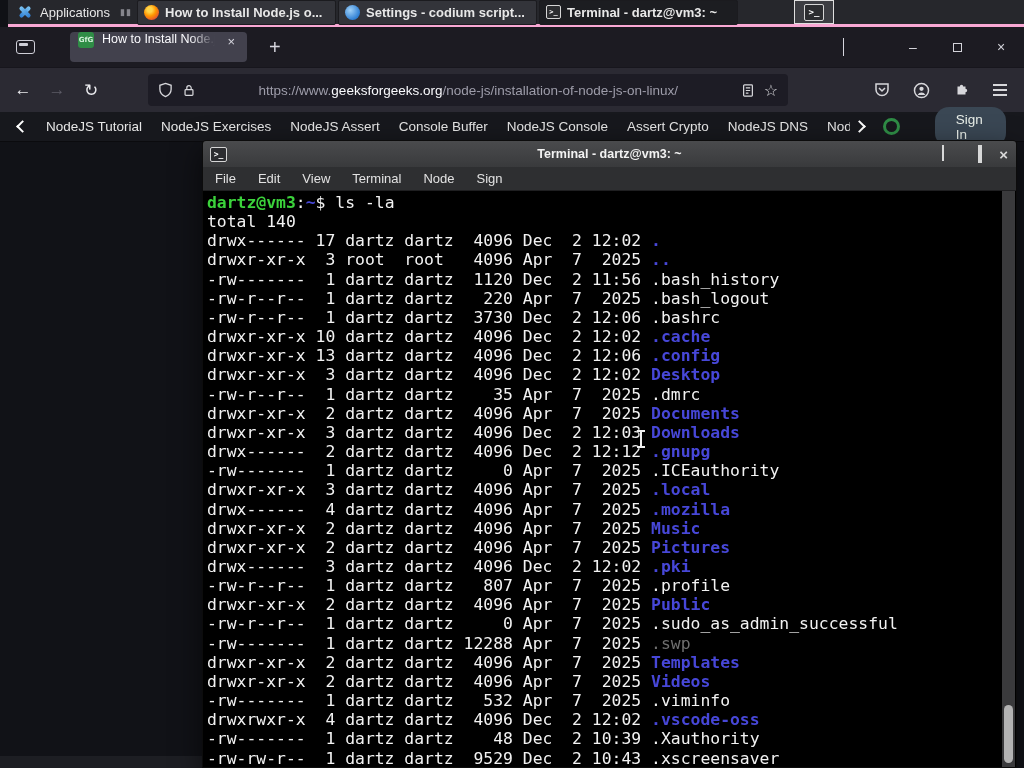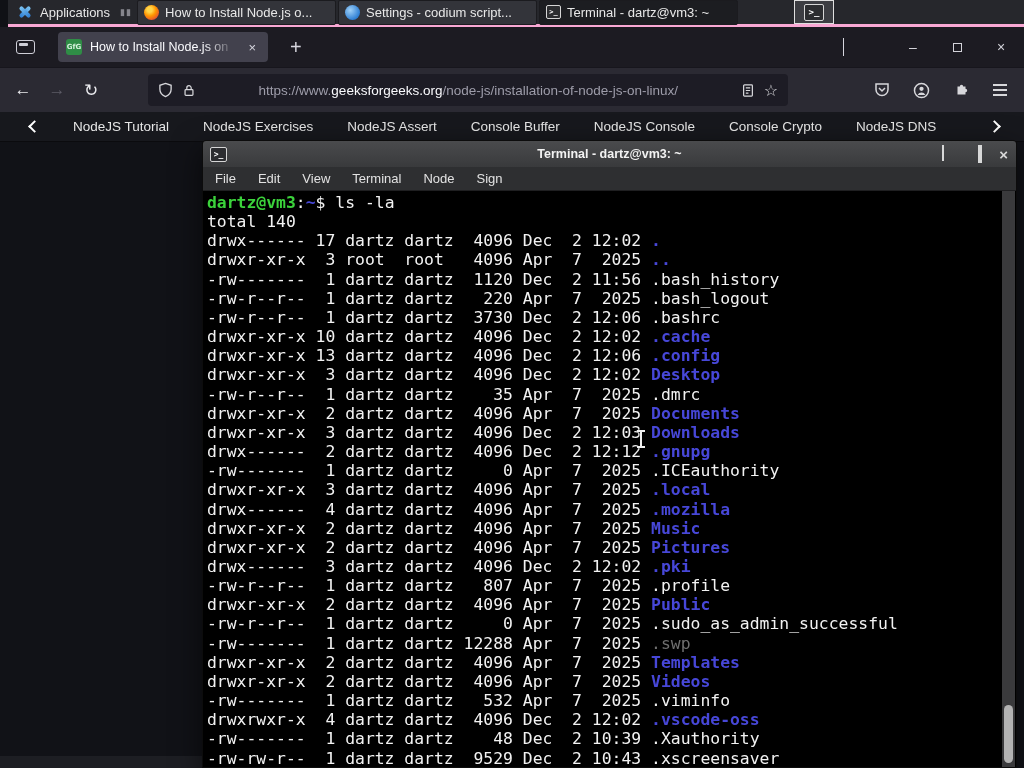--- a/index.html
+++ b/index.html
@@ -14,42 +14,42 @@
   .appx { position:relative; width:18px; height:16px; }
   .appx i { position:absolute; left:7px; top:1px; width:4px; height:14px; border-radius:2px;
             background:linear-gradient(#7cc4f2,#2f7fd3); }
   .appx i.b1 { transform:rotate(45deg); } .appx i.b2 { transform:rotate(-45deg); }
   .grip { color:#85858c; font-size:9px; letter-spacing:1px; margin:0 5px 0 2px; }
   .winbtns { display:flex; height:100%; align-items:center; }
   .winbtn { display:flex; align-items:center; gap:6px; width:199px; height:25px; background:#33343a;
             border:1px solid #1b1b1f; border-radius:2px; padding:0 6px; color:#e8e8e8;
             font-size:13px; margin-right:2px; overflow:hidden; white-space:nowrap; }
   .winbtn.active { background:#1c1d21; }
-  .wlabel { overflow:hidden; white-space:nowrap; }
+  .wlabel { overflow:hidden; white-space:nowrap;font-weight:bold; }
   .ficon { width:15px; height:15px; border-radius:50%; flex:0 0 auto;
            background:radial-gradient(circle at 38% 32%, #ffd54a 0 18%, #ff9500 45%, #e6562c 75%, #c93a22); }
   .vicon { width:15px; height:15px; border-radius:50%; flex:0 0 auto;
            background:radial-gradient(circle at 35% 35%, #9fd0f7, #2f7fd3 70%); }
   .ticon { width:15px; height:14px; background:#2c2d30; border:1px solid #d6d6d6; border-radius:2px;
            color:#fff; font:bold 7px/12px "DejaVu Sans Mono",monospace; text-align:center; flex:0 0 auto; }
   .launcher { margin-left:54px; width:40px; height:24px; border:1px solid #e0e0e0; background:#3c3d42;
               display:flex; align-items:center; justify-content:center; }
   .launcher .ticon { width:20px; height:17px; font-size:9px; line-height:15px; }
   .tray { margin-left:auto; display:flex; align-items:center; gap:12px; padding-right:10px; }
   .bell svg { display:block; }
   .clock { font-size:10.5px; line-height:1.2; text-align:center; color:#f0f0f0; }
   .user { font-size:13.5px; color:#f2f2f2; }
 
   
   .browser { position:absolute; left:0; top:27px; width:1024px; height:741px; background:#1c1b22; }
   .tabbar { position:relative; height:40px; background:#1c1b22; display:flex; align-items:center; }
   .ffview { width:34px; height:28px; margin-left:8px; border-radius:4px; display:flex; align-items:center; justify-content:center; }
   .ffv-box { width:19px; height:14px; border:1.7px solid #cfcfd8; border-radius:3px; position:relative; }
   .ffv-box::after { content:""; position:absolute; left:2px; top:2px; width:9px; height:3px; background:#cfcfd8; border-radius:1px; }
-  .tab { display:flex; align-items:center; gap:8px; margin-left:16px; width:210px; height:30px;
+  .tab { display:flex; align-items:flex-start; gap:8px; margin-left:28px; width:177px; height:30px;
          background:#42414d; border-radius:4px; padding:0 8px; }
   .favicon { width:16px; height:16px; border-radius:3px; background:var(--gfg_green,#2f8d46); color:#d6f2dc;
              font:bold 7px/16px "DejaVu Sans",sans-serif; text-align:center; flex:0 0 auto; }
   .tabtitle { flex:1; color:#fbfbfe; font-size:12.5px; white-space:nowrap; overflow:hidden;
               -webkit-mask-image:linear-gradient(90deg,#000 78%,transparent); mask-image:linear-gradient(90deg,#000 78%,transparent); }
   .tabclose { color:#d6d6de; font-size:13px; padding:2px 4px; }
   .newtab { color:#d6d6de; font-size:20px; font-weight:300; margin-left:16px; padding:0 6px; }
   .tabbar-right { position:absolute; right:10px; top:0; height:100%; display:flex; align-items:center; }
   .chev-down { width:9px; height:9px; border-right:1.8px solid #d6d6de; border-bottom:1.8px solid #d6d6de;
                transform:rotate(45deg); margin-top:-4px; }
@@ -64,22 +64,22 @@
   .navbtn.back { margin-left:6px; }
   .navbtn.fwd { color:#5c5b66; }
   .urlbar { margin-left:40px; width:640px; height:32px; background:#1d1c25; border-radius:4px;
             display:flex; align-items:center; padding:0 10px; gap:9px; }
   .urltext { flex:1; font-size:13.5px; color:#9e9daa; white-space:nowrap; overflow:hidden;text-align:center; }
   .urltext .domain { color:#fbfbfe; }
   .nav-right { margin-left:auto; display:flex; align-items:center; gap:23px; padding-right:16px; }
   .star { color:#d7d7db; font-size:16px; }
 
   .page { position:absolute; left:0; top:85px; width:1024px; height:656px; background:#111217; }
-  .gfg-nav { height:30px; background:#17181d; display:flex; align-items:center; gap:34px;
-             padding:0 30px; color:#e6e6e6; font-size:13.5px; border-bottom:1px solid #0b0b0e; }
+  .gfg-nav { height:30px; background:#17181d; display:flex; align-items:center; gap:19px;
+             padding:0 18px; color:#e6e6e6; font-size:13.5px; border-bottom:1px solid #0b0b0e; }
   .chevL { width:9px; height:9px; border-left:2.6px solid #fff; border-bottom:2.6px solid #fff;
            transform:rotate(45deg); flex:0 0 auto; }
   .chevR { width:9px; height:9px; border-right:2.6px solid #fff; border-top:2.6px solid #fff;
            transform:rotate(45deg); flex:0 0 auto; margin-left:-14px; }
   .gfg-item { white-space:nowrap; }
   .gfg-item.cut { max-width:34px; overflow:hidden; }
   .gfg-search { width:17px; height:17px; border:3px solid var(--gfg_green,#2f8d46); border-radius:50%;
                 margin-left:auto; flex:0 0 auto; }
   .signin { margin-left:16px; background:#3a4754; border-radius:14px; padding:5px 21px;
             color:#e9efe9; font-size:13.5px; }
@@ -228,21 +228,21 @@
     </div>
 
     <div class="page">
       <div class="gfg-nav">
         <span class="chevL"></span>
         <span class="gfg-item">NodeJS Tutorial</span>
         <span class="gfg-item">NodeJS Exercises</span>
         <span class="gfg-item">NodeJS Assert</span>
         <span class="gfg-item">Console Buffer</span>
         <span class="gfg-item">NodeJS Console</span>
-        <span class="gfg-item">Console Crypto</span>
+        <span class="gfg-item">Assert Crypto</span>
         <span class="gfg-item">NodeJS DNS</span>
         <span class="gfg-item cut">Node</span>
         <span class="chevR"></span>
         <span class="gfg-search"></span>
         <span class="signin">Sign In</span>
       </div>
       <div class="page-strip"></div>
     </div>
   </div>
 

